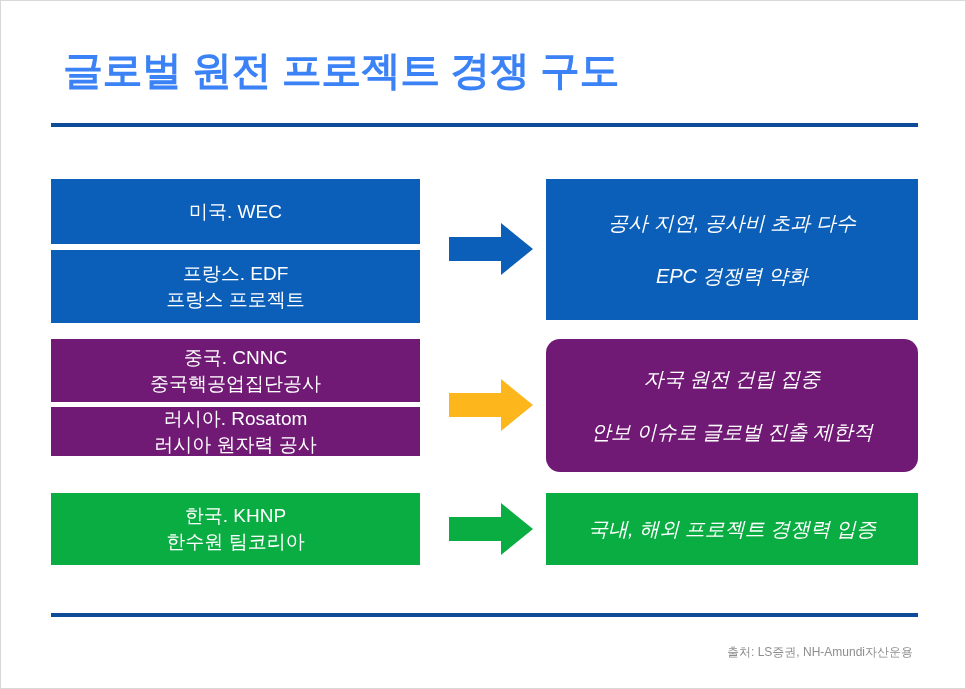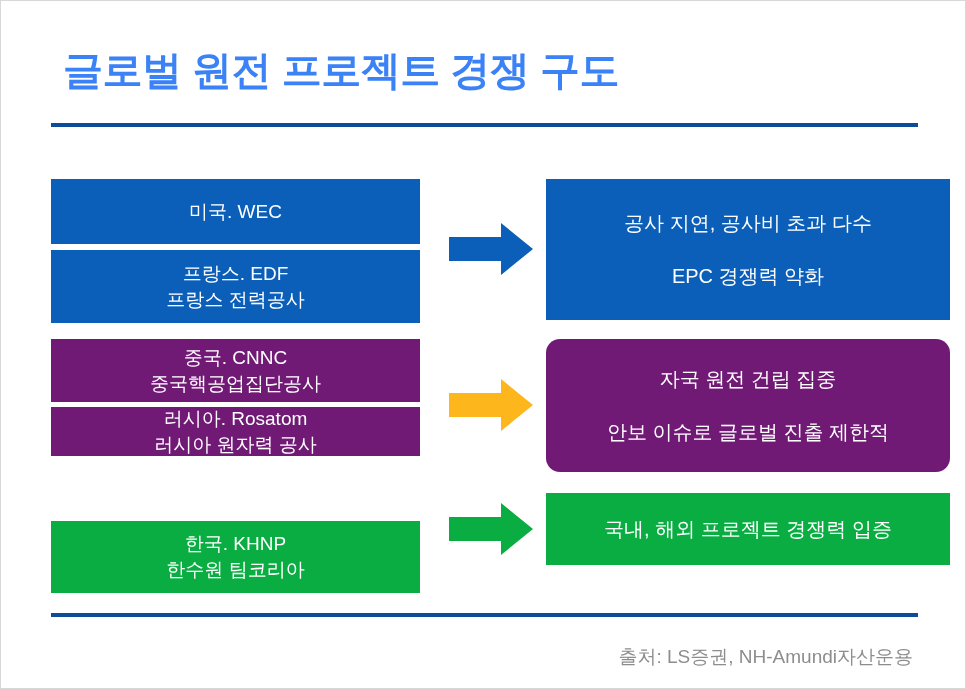--- a/index.html
+++ b/index.html
@@ -66,27 +66,28 @@
     width: 369px;
     font-size: 19px;
   }
   .actor .l1 { font-weight: normal; }
   .actor .l2 { font-weight: normal; }
 
   .actor-1 { top: 178px; height: 65px; }
   .actor-2 { top: 249px; height: 73px; }
   .actor-3 { top: 338px; height: 63px; }
   .actor-4 { top: 406px; height: 49px; text-align: right; }
-  .actor-5 { top: 520px; height: 72px; }
+  .actor-5 { top: 492px; height: 72px; }
 
   
   .outcome {
     left: 545px;
-    width: 404px;
+    width: 372px;
     font-size: 20px;
+    font-style: italic;
   }
   .outcome .line + .line { margin-top: 26px; }
   .outcome-1 { top: 178px; height: 141px; }
   .outcome-2 { top: 338px; height: 133px; border-radius: 14px; }
   .outcome-3 { top: 492px; height: 72px; }
 
   .c-blue   { background: #0b5fb8; }
   .c-yellow { background: #701a75; }
   .c-green  { background: #09ad41; }
 
@@ -99,41 +100,41 @@
   .arrow svg { display: block; width: 100%; height: 100%; }
   .arrow-1 { left: 448px; top: 222px; }
   .arrow-2 { left: 448px; top: 378px; }
   .arrow-3 { left: 448px; top: 502px; }
 
   
   .source {
     position: absolute;
     right: 52px;
     top: 643px;
-    font-size: 19px;
+    font-size: 12px;
     color: #8d8d8d;
     white-space: nowrap;
   }
 </style>
 </head>
 <body>
 
 <div id="slide">
 
   <div class="title">글로벌 원전 프로젝트 경쟁 구도</div>
 
   <div class="rule rule-top"></div>
 
   <div class="box actor actor-1 c-blue">
     <span class="line l1">미국. WEC</span>
   </div>
 
   <div class="box actor actor-2 c-blue">
     <span class="line l1">프랑스. EDF</span>
-    <span class="line l2">프랑스 전력공사</span>
+    <span class="line l2">프랑스 프로젝트</span>
   </div>
 
   <div class="arrow arrow-1">
     <svg viewBox="0 0 84 52" xmlns="http://www.w3.org/2000/svg" aria-hidden="true">
       <polygon points="0,14 52,14 52,0 84,26 52,52 52,38 0,38" fill="#0b5fb8"></polygon>
     </svg>
   </div>
 
   <div class="box outcome outcome-1 c-blue">
     <span class="line">공사 지연, 공사비 초과 다수</span>

